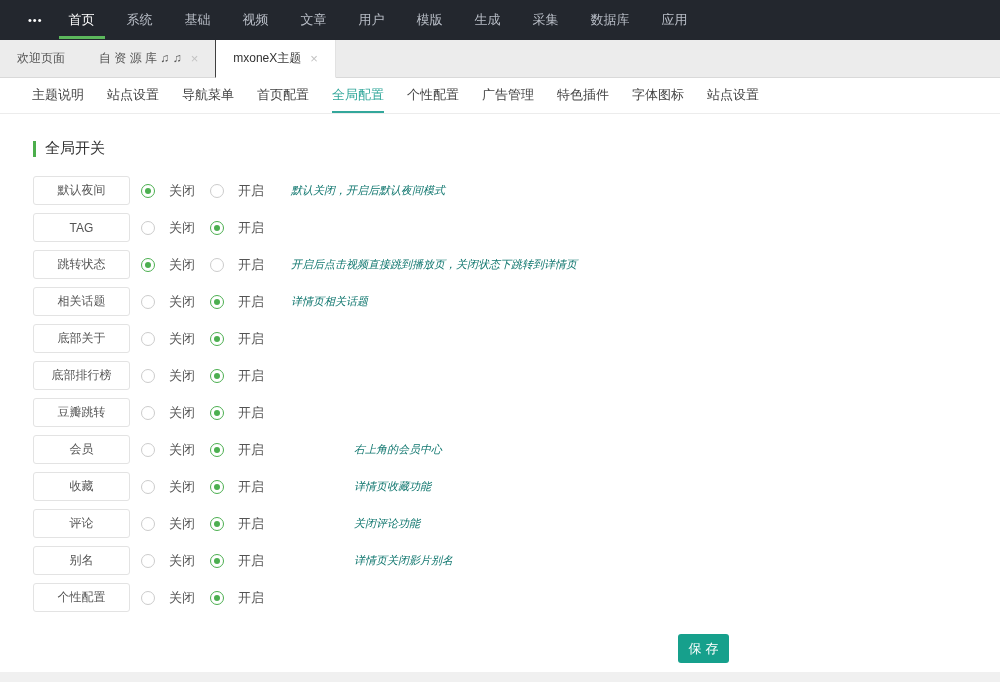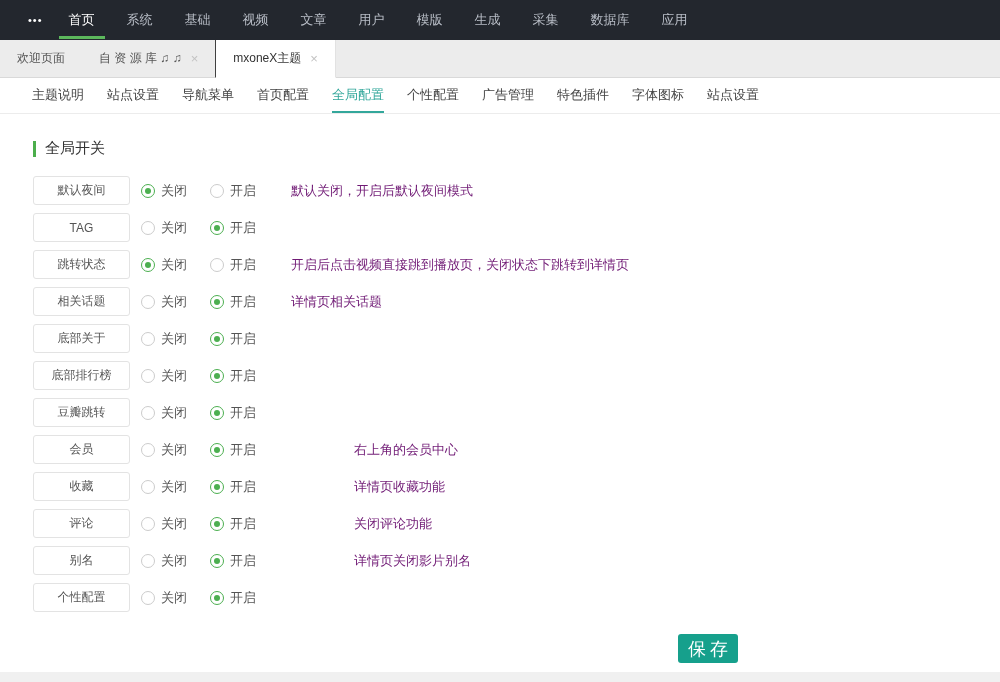--- a/index.html
+++ b/index.html
@@ -27,34 +27,34 @@
   .subtab { display:flex; align-items:center; margin-right:23px; border-bottom:2px solid transparent; cursor:pointer; }
   .subtab.active { color:#33a79b; border-bottom-color:#33a79b; }
   
   .content { padding:25px 0 0 33px; }
   .section-title { display:flex; align-items:center; gap:9px; font-size:15px; color:#333; margin-bottom:14px; }
   .accent-bar { width:3px; height:16px; background:#4cae4c; }
   .row { display:flex; align-items:center; height:37px; }
   .labelbox { width:97px; height:29px; border:1px solid #e3e3e3; border-radius:3px; background:#fff;
               font-size:12px; color:#555; display:flex; align-items:center; justify-content:center;
               cursor:pointer; flex:none; font-family:inherit; }
-  .radio { display:flex; align-items:center; gap:6px; font-size:13px; color:#555; width:69px; cursor:pointer; flex:none; }
+  .radio { display:flex; align-items:center; gap:14px; font-size:13px; color:#555; width:69px; cursor:pointer; flex:none; }
   .radio.closed { margin-left:11px; }
   .rb { width:14px; height:14px; border:1px solid #ccc; border-radius:50%; background:#fff; position:relative; flex:none; }
   .rb::after { content:""; position:absolute; left:3px; top:3px; right:3px; bottom:3px;
                border-radius:50%; background:#4caf50; opacity:0; }
   .row[data-state="closed"] .radio.closed .rb,
   .row[data-state="open"]  .radio.open  .rb { border-color:#4caf50; }
   .row[data-state="closed"] .radio.closed .rb::after,
   .row[data-state="open"]  .radio.open  .rb::after { opacity:1; }
-  .desc { font-size:13px; color:#701a75; white-space:nowrap; }
+  .desc { font-size:11px; color:#0f766e; white-space:nowrap;font-style:italic; }
   .desc[data-pos="near"] { margin-left:12px; }
   .desc[data-pos="far"]  { margin-left:75px; }
   .save { display:block; margin:18px 0 0 645px; min-width:51px; height:29px; background:#16a08c; color:#fff;
-          border:none; border-radius:3px; font-size:18px; letter-spacing:4px; padding:0 6px 0 10px;
+          border:none; border-radius:3px; font-size:13px; letter-spacing:4px; padding:0 6px 0 10px;
           cursor:pointer; font-family:Liberation Mono, monospace; }
   .hscroll { position:absolute; left:0; bottom:0; width:1000px; height:10px; background:#f0f0f0; }
 </style>
 </head>
 <body>
 
 <div>
 
   <header class="topnav">
     <span class="ellipsis">•••</span>

